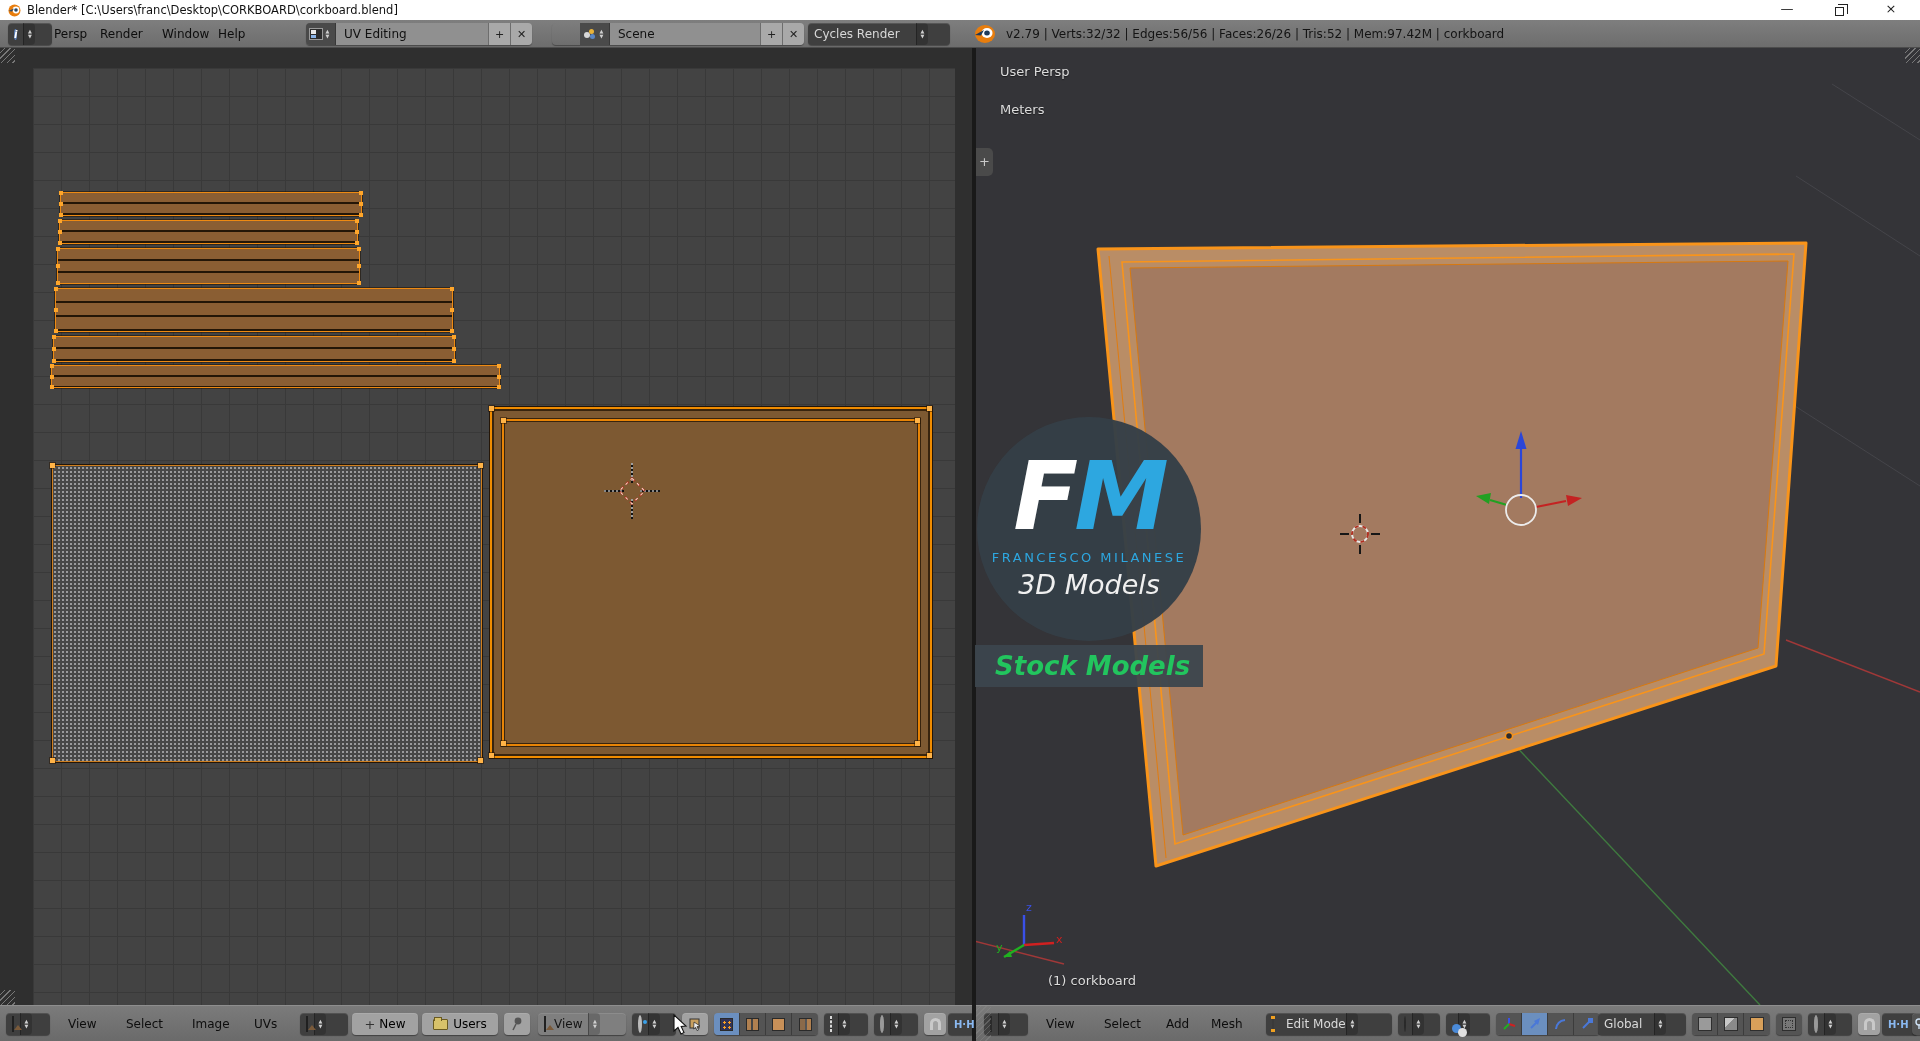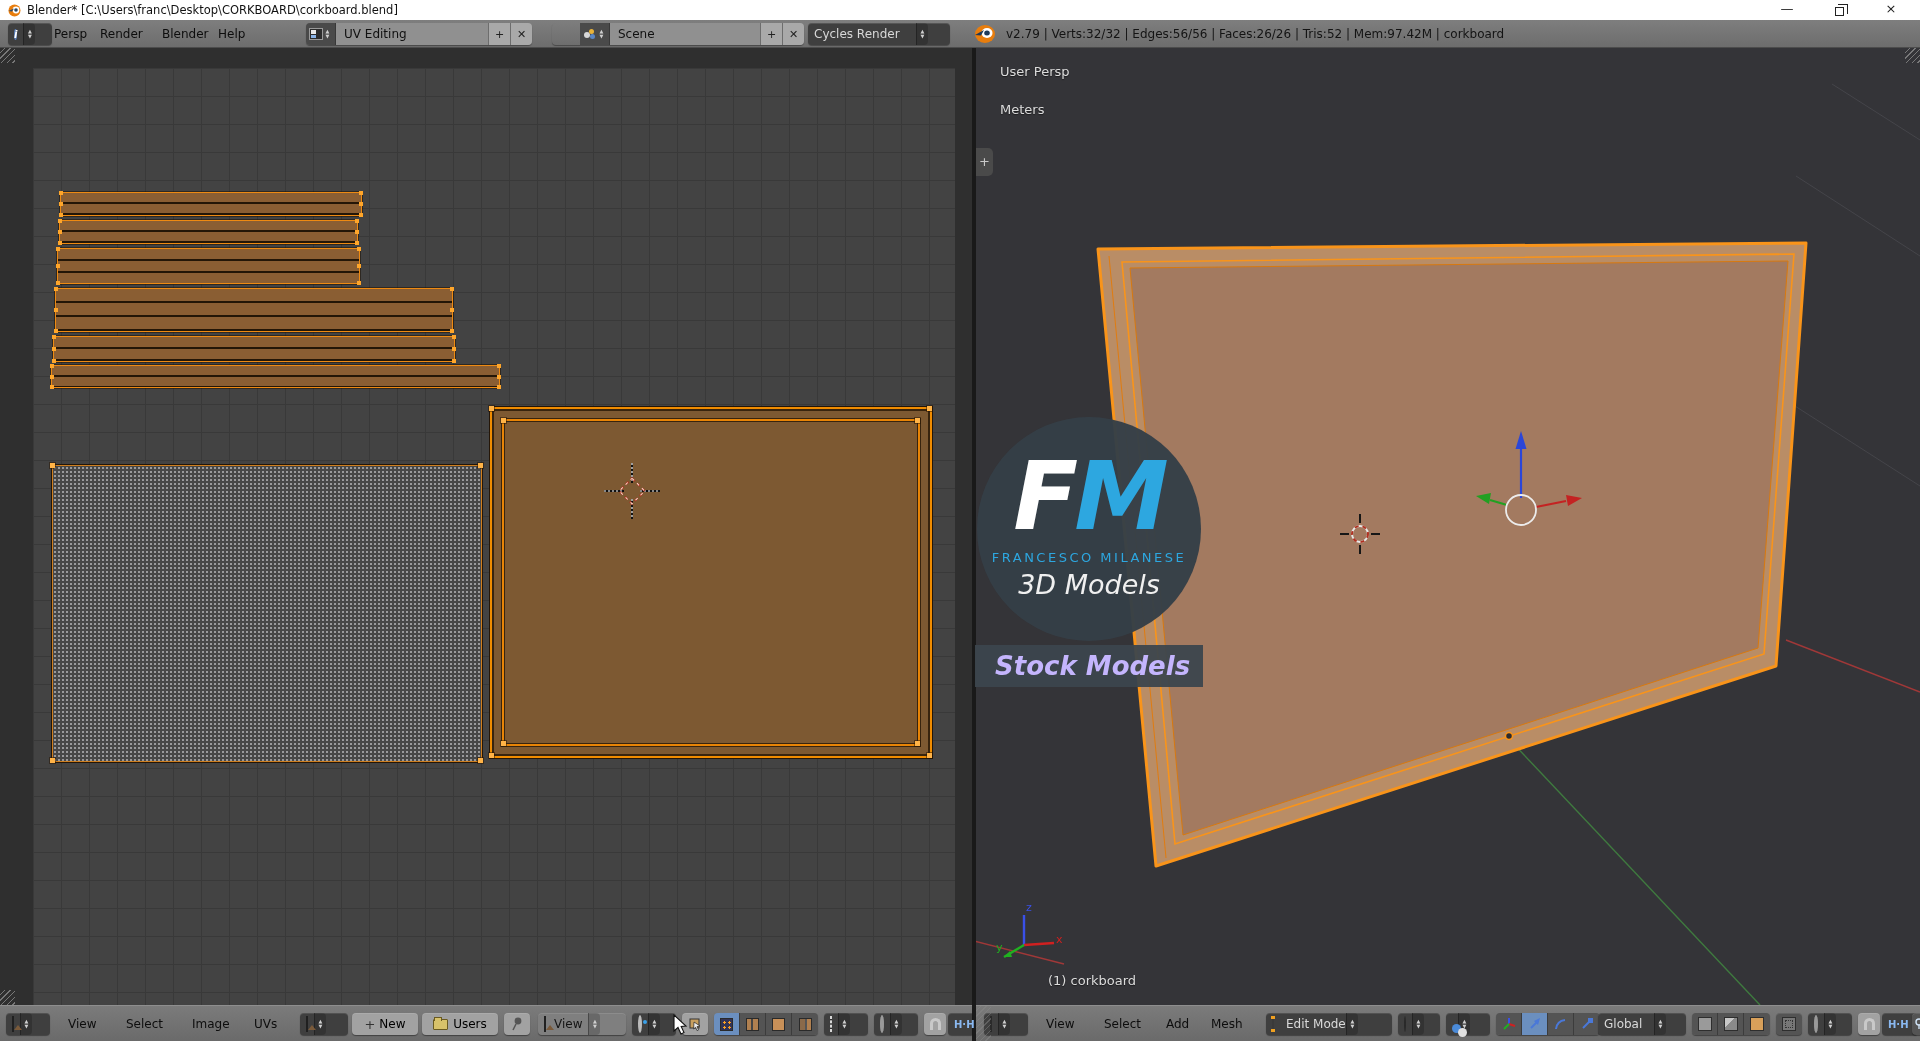--- a/index.html
+++ b/index.html
@@ -77,21 +77,21 @@
 
   
   #fmlogo { left:977px; top:417px; width:224px; height:224px; border-radius:50%;
     background:rgba(53,63,71,.97); text-align:center; overflow:hidden; }
   #fmlogo .fm { margin-top:32px; font-size:95px; line-height:95px; font-style:italic; font-weight:bold; letter-spacing:-4px; }
   #fmlogo .fm .f { color:#ffffff; } #fmlogo .fm .m { color:#2da7e0; }
   #fmlogo .nm { margin-top:6px; color:#2da7e0; font-size:13px; letter-spacing:2.5px; }
   #fmlogo .sub { margin-top:4px; color:#f0f0f0; font-size:27px; font-style:italic; }
   #fmbanner { left:975px; top:645px; width:228px; height:42px; background:rgba(60,70,77,.95);
     display:flex; align-items:center; }
-  #fmbanner .txt { color:#c4b5fd; font-size:26px; font-weight:bold; font-style:italic; padding-left:20px; }
+  #fmbanner .txt { color:#22c55e; font-size:26px; font-weight:bold; font-style:italic; padding-left:20px; }
 
   
   .bh { top:1005px; height:36px; background:linear-gradient(#7b7b7b,#6a6a6a);
     border-top:1px solid #8e8e8e; position:absolute; }
   #uvheader { left:0; width:972px; }
   #v3dheader { left:976px; width:944px; }
   .bh .menu-item { height:36px; line-height:36px; }
   .bwidget { position:absolute; top:7px; height:22px; border-radius:4px; background:#3f3f3f;
     display:flex; align-items:center; color:#d9d9d9;
     box-shadow:0 1px 1px rgba(0,0,0,.4), inset 0 1px 0 rgba(255,255,255,.10); }
@@ -161,21 +161,21 @@
   <div class="wctl close"><span>×</span></div>
 </div>
 
 <div id="topbar" class="abs">
   <div class="widget" style="left:8px; width:44px;">
     <span class="lbl"><span class="info-ico">i</span></span>
     <span class="arrows"></span>
   </div>
   <div class="menu-item" style="left:48px;">Persp</div>
   <div class="menu-item" style="left:94px;">Render</div>
-  <div class="menu-item" style="left:156px;">Blender</div>
+  <div class="menu-item" style="left:156px;">Window</div>
   <div class="menu-item" style="left:212px;">Help</div>
 
   <div class="idchip" style="left:306px;">
     <div class="iconseg">
         <span class="layout-ico"></span>
         <span class="arrows" style="background:none;border:none;width:10px;"></span>
       </div>
     <div class="field" style="width:152px;">UV Editing</div>
     <div class="sq">+</div>
     <div class="sq">✕</div>

